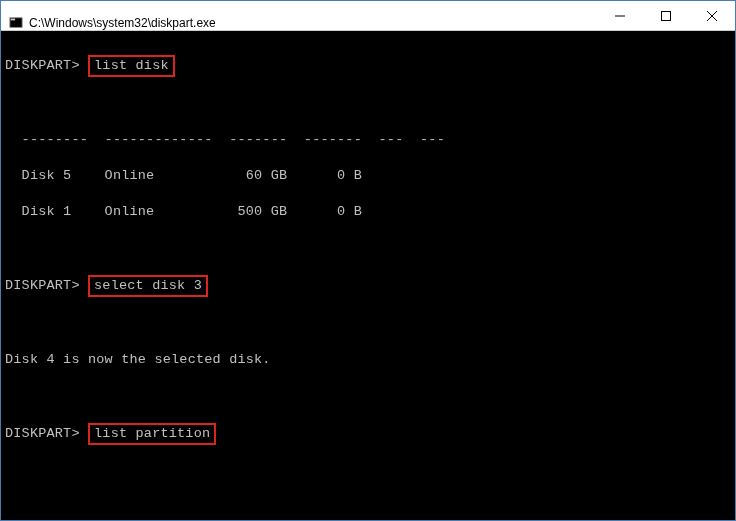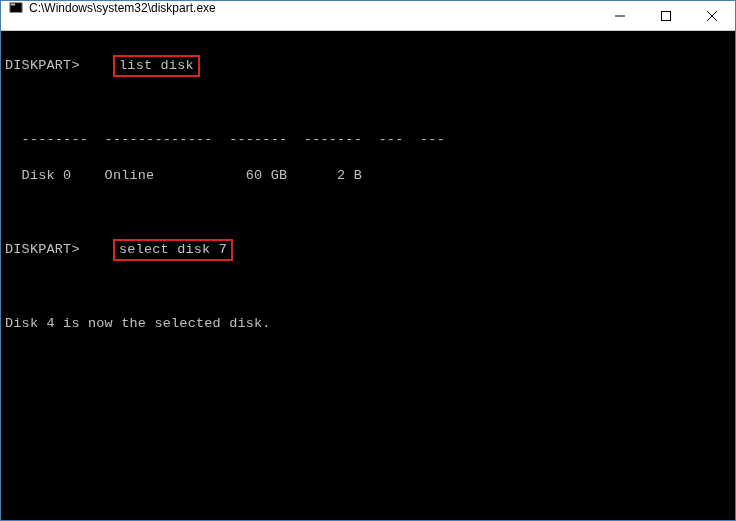--- a/index.html
+++ b/index.html
@@ -15,21 +15,21 @@
       height: 521px;
       border: 1px solid #4a7cb0;
       background: #000;
       position: relative;
     }
     .titlebar {
       height: 30px;
       background: #fff;
       border-bottom: 1px solid #ccc;
       display: flex;
-      align-items: flex-start;
+      align-items: flex-end;
       justify-content: space-between;
       padding-left: 8px;
     }
     .title-left {
       display: flex;
       align-items: center;
       gap: 6px;
       font-family: "Segoe UI", Tahoma, sans-serif;
       font-size: 12px;
       color: #000;
@@ -54,21 +54,20 @@
       color: #c0c0c0;
       font-size: 13.5px;
       line-height: 18px;
       white-space: pre;
       letter-spacing: 0.2px;
     }
     .hl {
       border: 2px solid #d8261c;
       padding: 0 4px;
       display: inline-block;
-      margin-left: 25px;
     }
     .icon-app {
       width: 14px;
       height: 14px;
       display: inline-block;
     }
   </style>
 </head>
 <body>
 
@@ -100,26 +99,28 @@
             <line x1="10" y1="0" x2="0" y2="10" stroke="#000" stroke-width="1"></line>
           </svg>
       </div>
     </div>
   </div>
 
   <div class="terminal">
 <div><span>DISKPART&gt;</span> <span class="hl">list disk</span></div>
 <div> </div>
 <div>  --------  -------------  -------  -------  ---  ---</div>
-<div>  Disk 0    Online           60 GB      2 B</div>
+<div>  Disk 5    Online           60 GB      0 B</div>
+<div>  Disk 1    Online          500 GB      0 B</div>
 <div> </div>
-<div><span>DISKPART&gt;</span> <span class="hl">select disk 7</span></div>
+<div><span>DISKPART&gt;</span> <span class="hl">select disk 3</span></div>
 <div> </div>
 <div>Disk 4 is now the selected disk.</div>
 <div> </div>
+<div><span>DISKPART&gt;</span> <span class="hl">list partition</span></div>
 
 
 
 
 
 
 
 
 
 

